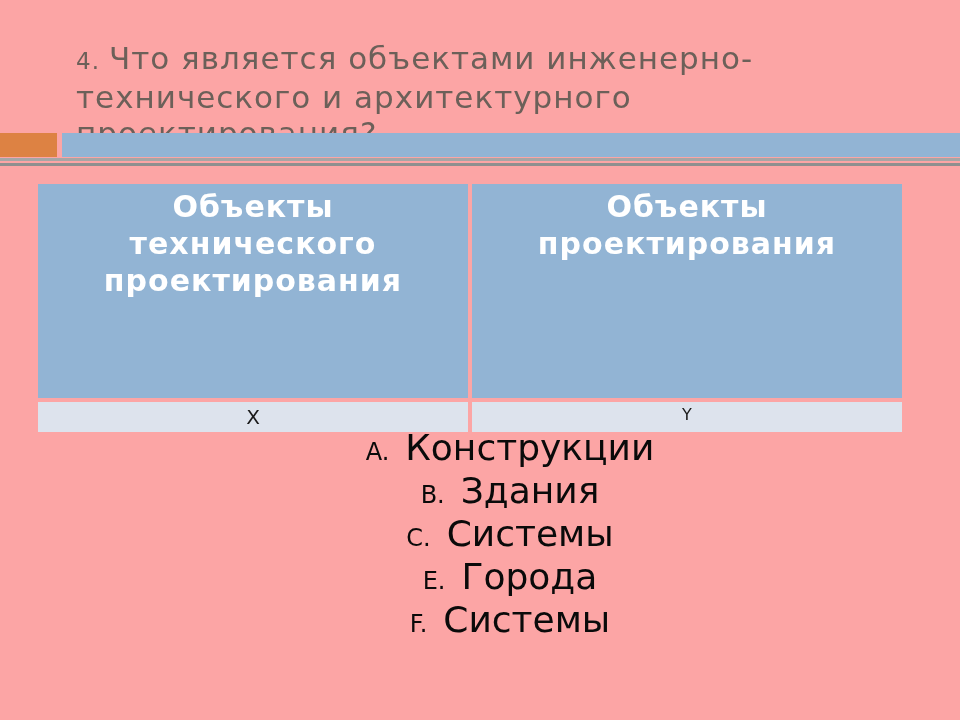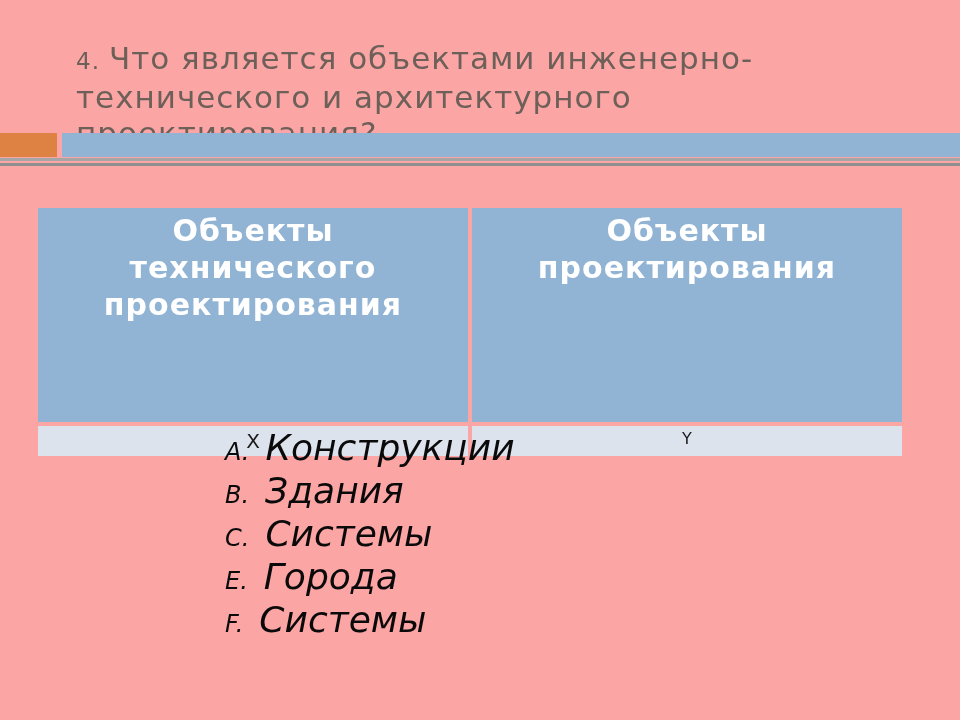--- a/index.html
+++ b/index.html
@@ -13,37 +13,37 @@
     color:#6C6059; font-size:31px; line-height:36px; letter-spacing:1px;
   }
   .title-num { font-size:23px; margin-right:9px; }
   
   .accent-square { position:absolute; left:0; top:133px; width:57px; height:24px; background:#DD8243; }
   .accent-bar    { position:absolute; left:62px; right:0; top:133px; height:24px; background:#92B4D4; }
   .rule          { position:absolute; left:0; width:100%; height:3px; }
   .rule1 { top:158px; background:#A6A6A6; }
   .rule2 { top:163px; background:#8F8F8F; }
   
-  .table { position:absolute; left:38px; top:208px; width:864px; }
+  .table { position:absolute; left:38px; top:184px; width:864px; }
   .thead { display:flex; gap:4px; }
   .th {
     flex:1; height:214px; background:#92B4D4; color:#ffffff;
     font-weight:bold; font-size:30px; line-height:37px; letter-spacing:1px;
     text-align:center; padding-top:4px; box-sizing:border-box;
   }
   .trow { display:flex; gap:4px; margin-top:4px; }
   .td {
     flex:1; height:30px; background:#DDE3ED; color:#1A1A1A;
     display:flex; align-items:center; justify-content:center;
   }
   .td-x { font-size:20px; }
   .td-y { font-size:16px; padding-bottom:6px; box-sizing:border-box; }
   
   .answers { position:absolute; left:225px; top:426px; width:570px; color:#0A0A0A; }
-  .answer { line-height:43px; height:43px; white-space:nowrap;font-style:italic; }
+  .answer { text-align:center; line-height:43px; height:43px; white-space:nowrap; }
   .letter { font-size:24px; }
   .word   { font-size:36px; margin-left:16px; }
 </style>
 </head>
 <body>
 
 <div class="slide">
 
   <header class="title">
     <div class="title-line"><span class="title-num">4.</span><span>Что является объектами инженерно-</span></div>

